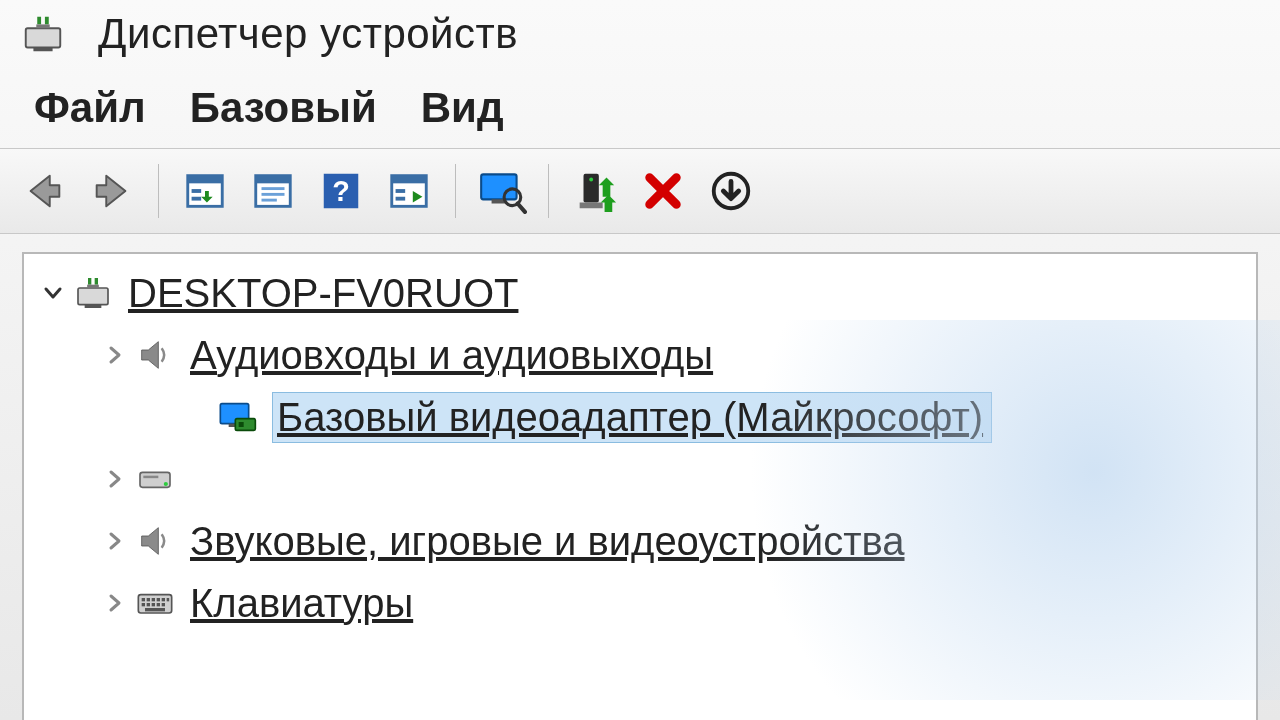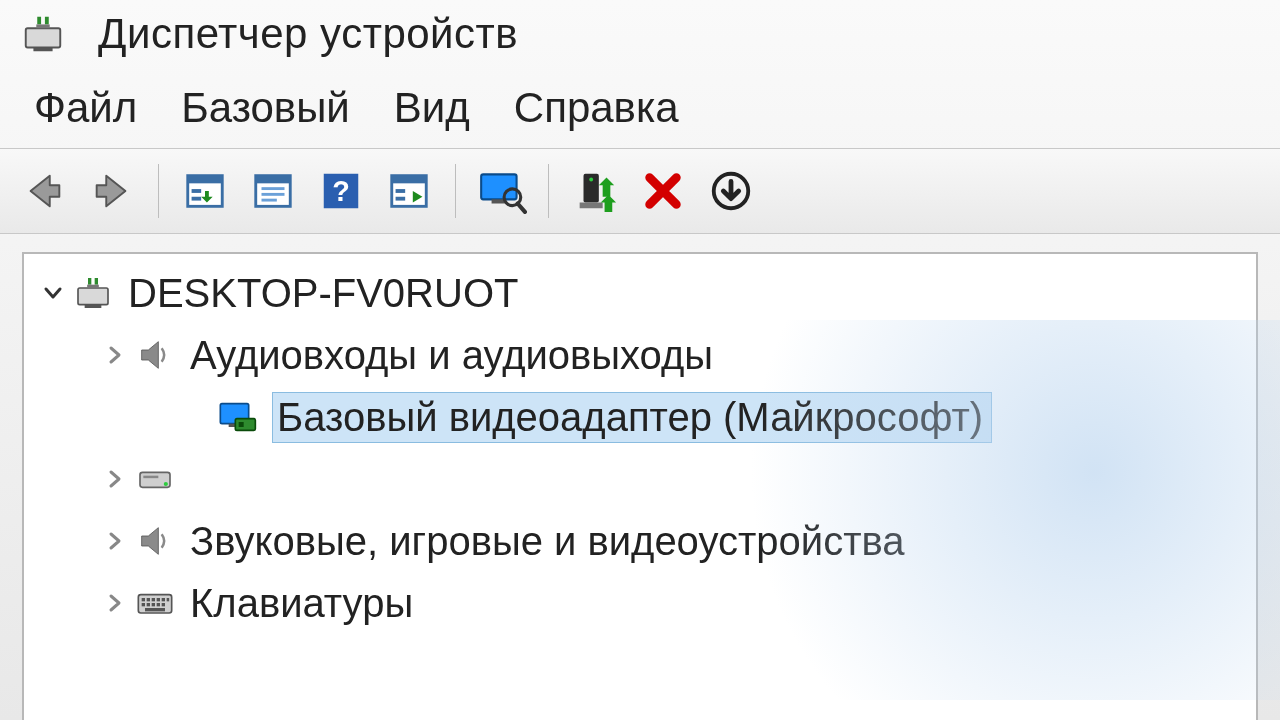--- a/index.html
+++ b/index.html
@@ -24,21 +24,21 @@
     font-weight: 400;
     letter-spacing: 0.5px;
   }
 
   
   .menu-bar {
     display: flex;
     gap: 44px;
     padding: 18px 24px 16px 34px;
     font-size: 42px;
-    font-weight: 400;
+    font-weight: 700;
   }
   .menu-item { cursor: default; }
 
   
   .toolbar {
     display: flex;
     align-items: center;
     padding: 6px 14px 6px 14px;
     border-top: 1px solid #c8c8c8;
     border-bottom: 1px solid #c8c8c8;
@@ -66,20 +66,21 @@
     height: 500px;
     padding-top: 8px;
     overflow: hidden;
   }
   .tree-row {
     display: flex;
     align-items: center;
     height: 62px;
     font-size: 40px;
     white-space: nowrap;
+    text-decoration: underline;
   }
   .expander {
     width: 34px; height: 34px;
     display: flex; align-items: center; justify-content: center;
     color: #5a5a5a;
     flex-shrink: 0;
   }
   .node-icon {
     width: 46px; height: 46px;
     display: flex; align-items: center; justify-content: center;
@@ -126,21 +127,20 @@
       <rect x="17" y="14" width="14" height="4" fill="#777"></rect>
     </svg>
   </span>
   <span class="title-text">Диспетчер устройств</span>
 </div>
 
 <div class="menu-bar">
   <span class="menu-item">Файл</span>
   <span class="menu-item">Базовый</span>
   <span class="menu-item">Вид</span>
-  <span class="menu-item">Справка</span>
 </div>
 
 <div class="toolbar">
   <div class="tb-btn">
     <svg class="icon" viewBox="0 0 48 48">
       <path d="M30 8 L10 24 L30 40 L30 30 L40 30 L40 18 L30 18 Z" fill="#9a9a9a" stroke="#555" stroke-width="2" stroke-linejoin="round"></path>
     </svg>
   </div>
   <div class="tb-btn">
     <svg class="icon" viewBox="0 0 48 48">

